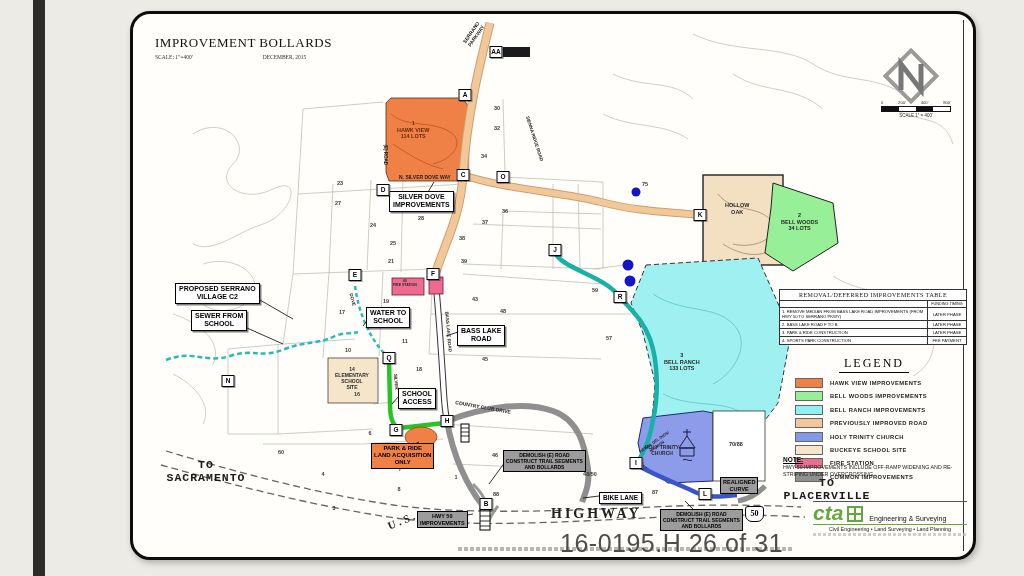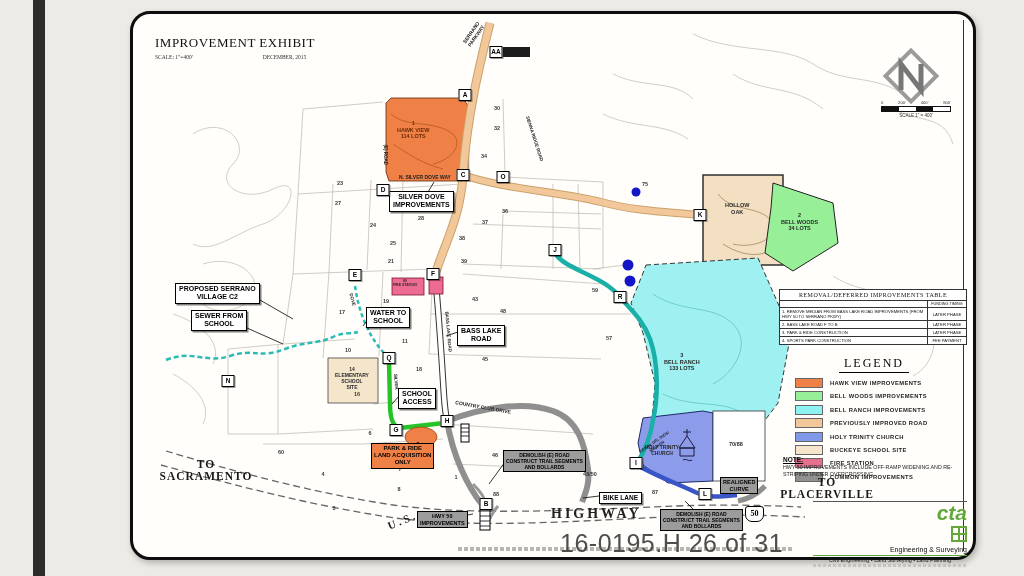--- a/index.html
+++ b/index.html
@@ -51,35 +51,35 @@
              border:1.2px solid #000;background:#fff;}
   .imp-table td,.imp-table th{border:.6px solid #333;padding:1px 2px;font-size:4.2px;color:#111;text-align:left;}
   .imp-table .t-title{font-family:"Liberation Serif",serif;font-size:6px;text-align:center;letter-spacing:.5px;padding:2px;}
   .imp-table .t-colhead{font-size:3.8px;text-align:center;}
   .imp-table .timing{text-align:center;width:34px;}
 
   
   .note{position:absolute;left:650px;top:442px;width:178px;z-index:4;}
   .note-head{font-size:6.5px;font-weight:bold;text-decoration:underline;}
   .note-text{font-size:5.3px;margin-top:1px;line-height:1.25;color:#222;width:170px;}
-  .direction{position:absolute;font-family:Liberation Serif, serif;font-weight:bold;font-size:11.5px;
+  .direction{position:absolute;font-family:Liberation Mono, monospace;font-weight:bold;font-size:11.5px;
              letter-spacing:1px;text-align:center;white-space:pre-line;z-index:4;color:#1a1a1a;}
   .dir-sac{left:18px;top:444px;width:110px;}
   .dir-pla{left:644px;top:462px;width:100px;}
 
   
   .scalebar{position:absolute;left:748px;top:86px;width:70px;z-index:4;}
   .scale-ticks{display:flex;justify-content:space-between;font-size:4.2px;color:#333;}
   .scale-strip{height:3.5px;border:.6px solid #111;margin-top:1px;
      background:linear-gradient(90deg,#111 0 25%,#fff 25% 50%,#111 50% 75%,#fff 75% 100%);}
   .scale-caption{font-size:4.5px;text-align:center;margin-top:1.5px;color:#333;}
 
   
   .cta{position:absolute;left:680px;top:487px;width:154px;z-index:4;border-top:1px solid #555;padding-top:3px;}
-  .cta-row{display:flex;align-items:flex-end;gap:4px;flex-direction:column;}
+  .cta-row{display:flex;align-items:flex-end;gap:4px;}
   .cta-name{font:italic bold 21px "Liberation Sans",sans-serif;color:#64a83c;line-height:.8;}
   .cta-grid{width:12px;height:12px;border:2px solid #64a83c;
      background:linear-gradient(#64a83c 0 0) 50% 0/2px 100% no-repeat,linear-gradient(#64a83c 0 0) 0 50%/100% 2px no-repeat;}
   .cta-tag{font-size:7px;color:#111;margin-left:2px;}
   .cta-hr{border:none;border-top:1.6px solid #64a83c;margin:2px 0 1px 0;}
   .cta-services{font-size:5.4px;text-align:center;color:#222;}
   .cta-addr{height:3px;margin-top:1.5px;background:repeating-linear-gradient(90deg,#b9b9b9 0 3px,transparent 3px 5px);opacity:.7;}
 
   .fineprint{position:absolute;left:325px;top:533px;width:335px;height:3.5px;z-index:4;
      background:repeating-linear-gradient(90deg,#a9a49c 0 4px,transparent 4px 6px);opacity:.8;}
@@ -300,21 +300,21 @@
       <div class="parcel" style="left: 522px; top: 478px;">87</div>
       <div class="parcel" style="left: 476px; top: 324px;">57</div>
       <div class="parcel" style="left: 462px; top: 276px;">59</div>
       <div class="parcel" style="left: 148px; top: 438px;">60</div>
       <div class="parcel" style="left: 190px; top: 460px;">4</div>
       <div class="parcel" style="left: 201px; top: 494px;">3</div>
       <div class="parcel" style="left: 512px; top: 170px;">75</div>
     </div>
 
   <div class="title-block">
-    <div class="tb-sub">IMPROVEMENT EXHIBIT</div>
+    <div class="tb-sub">IMPROVEMENT BOLLARDS</div>
     <div class="tb-row">
       <span>SCALE: 1"=400'</span>
       <span>DECEMBER, 2015</span>
     </div>
   </div>
 
   <div class="scalebar">
     <div class="scale-ticks">
         <span>0</span>
         <span>200'</span>

